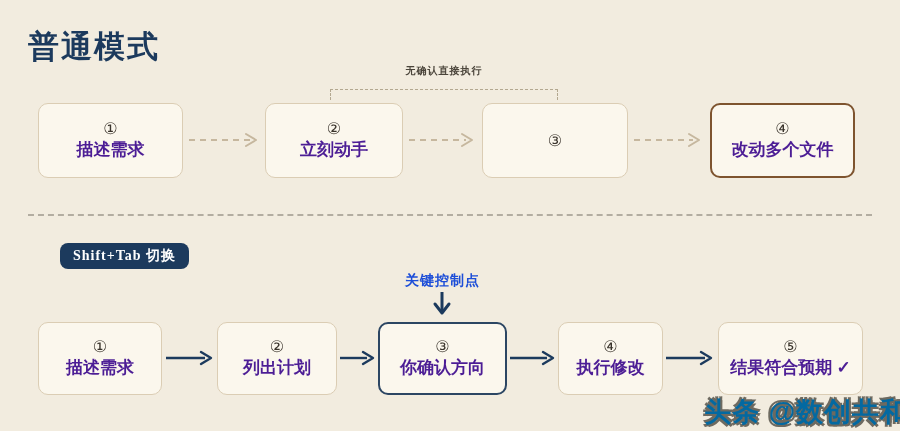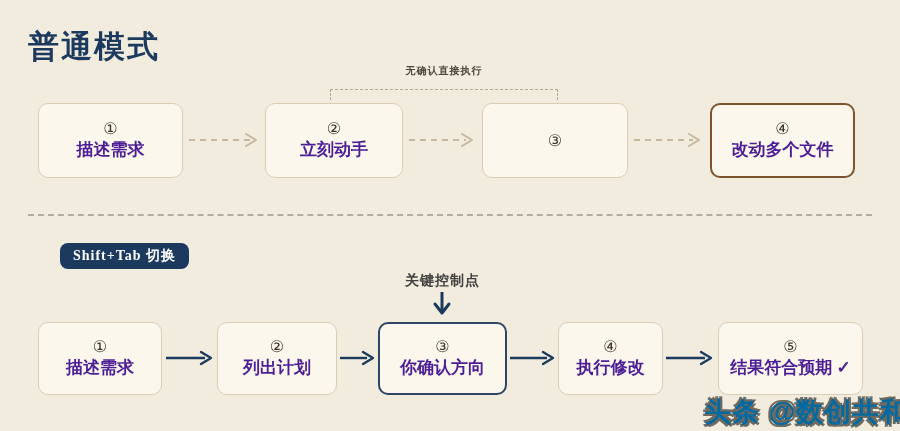--- a/index.html
+++ b/index.html
@@ -30,21 +30,21 @@
   #bracket{position:absolute;left:330px;top:89px;width:228px;height:11px;box-sizing:border-box;
       border-top:1px dashed #b3a890;border-left:1px dashed #b3a890;border-right:1px dashed #b3a890;}
 
   #divider{position:absolute;left:28px;top:214px;width:844px;height:0;
       border-top:2px dashed #b3ada1;}
 
   #mode-badge{position:absolute;left:28px;top:243px;background:#1c3a5d;color:#ffffff;
       font-size:14px;font-weight:bold;padding:4px 13px;border-radius:8px;letter-spacing:1px;margin-left:32px;}
 
   #annotation-plan{position:absolute;left:378px;top:272px;width:129px;text-align:center;
-      font-size:14px;font-weight:bold;color:#404040;letter-spacing:1px;}
+      font-size:14px;font-weight:bold;color:#1d4ed8;letter-spacing:1px;}
   #down-arrow{position:absolute;left:432px;top:291px;}
 
   #watermark{position:absolute;right:8px;bottom:1px;font-family:"Liberation Sans","DejaVu Sans",sans-serif;
       font-size:27px;font-weight:bold;color:#0369a1;letter-spacing:1px;
       text-shadow:-2px -2px 0 #6e6a60, 2px -2px 0 #6e6a60, -2px 2px 0 #6e6a60, 2px 2px 0 #6e6a60;}
 </style>
 </head>
 <body>
 
 <div class="canvas">

